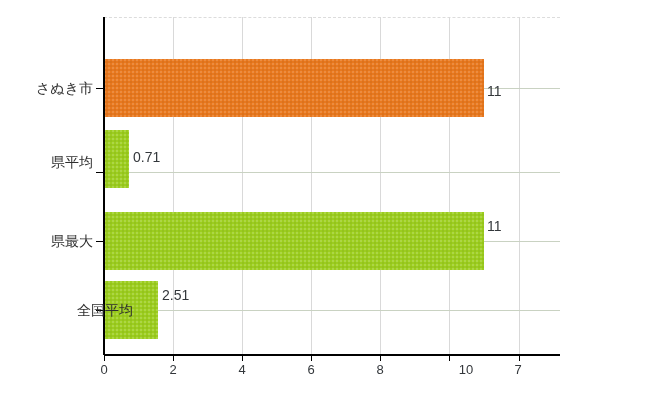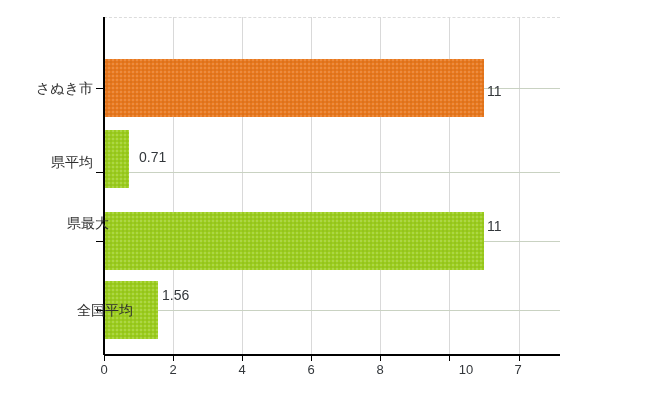--- a/index.html
+++ b/index.html
@@ -174,27 +174,27 @@
   <div class="y-axis"></div>
   <div class="x-axis"></div>
 
   <div class="y-tick" style="top:88px;"></div>
   <div class="y-tick" style="top:172px;"></div>
   <div class="y-tick" style="top:241px;"></div>
   <div class="y-tick" style="top:310px;"></div>
 
   <div class="cat-label-wrap" style="top:81px;">さぬき市</div>
   <div class="cat-label-wrap" style="top:155px;">県平均</div>
-  <div class="cat-label-wrap" style="top:216px;margin-left:16px;">県最大</div>
+  <div class="cat-label-wrap" style="top:234px;">県最大</div>
   <div class="cat-label-wrap" style="top:303px;margin-left:40px;">全国平均</div>
 
   <div class="value-label" style="left:487px; top:84px;">11</div>
-  <div class="value-label" style="left:139px; top:150px;text-align:center;">0.71</div>
+  <div class="value-label" style="left:133px; top:150px;text-align:center;">0.71</div>
   <div class="value-label" style="left:487px; top:219px;">11</div>
-  <div class="value-label" style="left:162px; top:288px;">1.56</div>
+  <div class="value-label" style="left:162px; top:288px;">2.51</div>
 
   <div class="x-tick" style="left:104px;"></div>
   <div class="x-tick" style="left: 173.091px;"></div>
   <div class="x-tick" style="left: 242.182px;"></div>
   <div class="x-tick" style="left: 311.273px;"></div>
   <div class="x-tick" style="left: 380.364px;"></div>
   <div class="x-tick" style="left: 449.455px;"></div>
   <div class="x-tick" style="left: 518.545px;"></div>
 
   <div class="x-tick-label" style="left:89px;">0</div>

